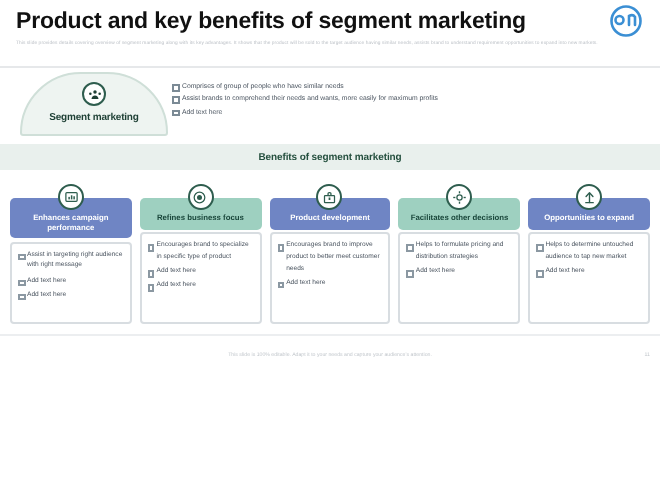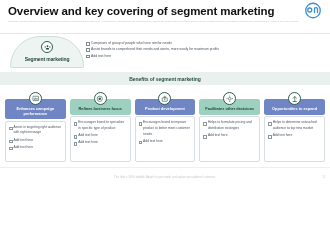--- a/index.html
+++ b/index.html
@@ -195,21 +195,21 @@
   .page-num {
     position: absolute;
     right: 5px; top: 176px;
     font-size: 2.6px;
     color: #c2c7cc;
   }
 </style>
 </head>
 <body>
 
-<div class="slide-title">Overview and key covering of segment marketing</div>
+<div class="slide-title">Product and key benefits of segment marketing</div>
 
 <div class="logo">
   <svg viewBox="0 0 44 34" xmlns="http://www.w3.org/2000/svg">
     <circle cx="22" cy="17" r="14.5" fill="none" stroke="#3b8fd4" stroke-width="2.6"></circle>
     <circle cx="15.5" cy="16" r="4" fill="none" stroke="#3b8fd4" stroke-width="2.6"></circle>
     <path d="M25 21 L25 12 Q29 10 31 13 L31 21" fill="none" stroke="#3b8fd4" stroke-width="2.6" stroke-linecap="round"></path>
   </svg>
 </div>
 
 <div class="subtitle">This slide provides details covering overview of segment marketing along with its key advantages. It shows that the product will be sold to the target audience having similar needs, assists brand to understand requirement opportunities to expand into new markets.</div>

